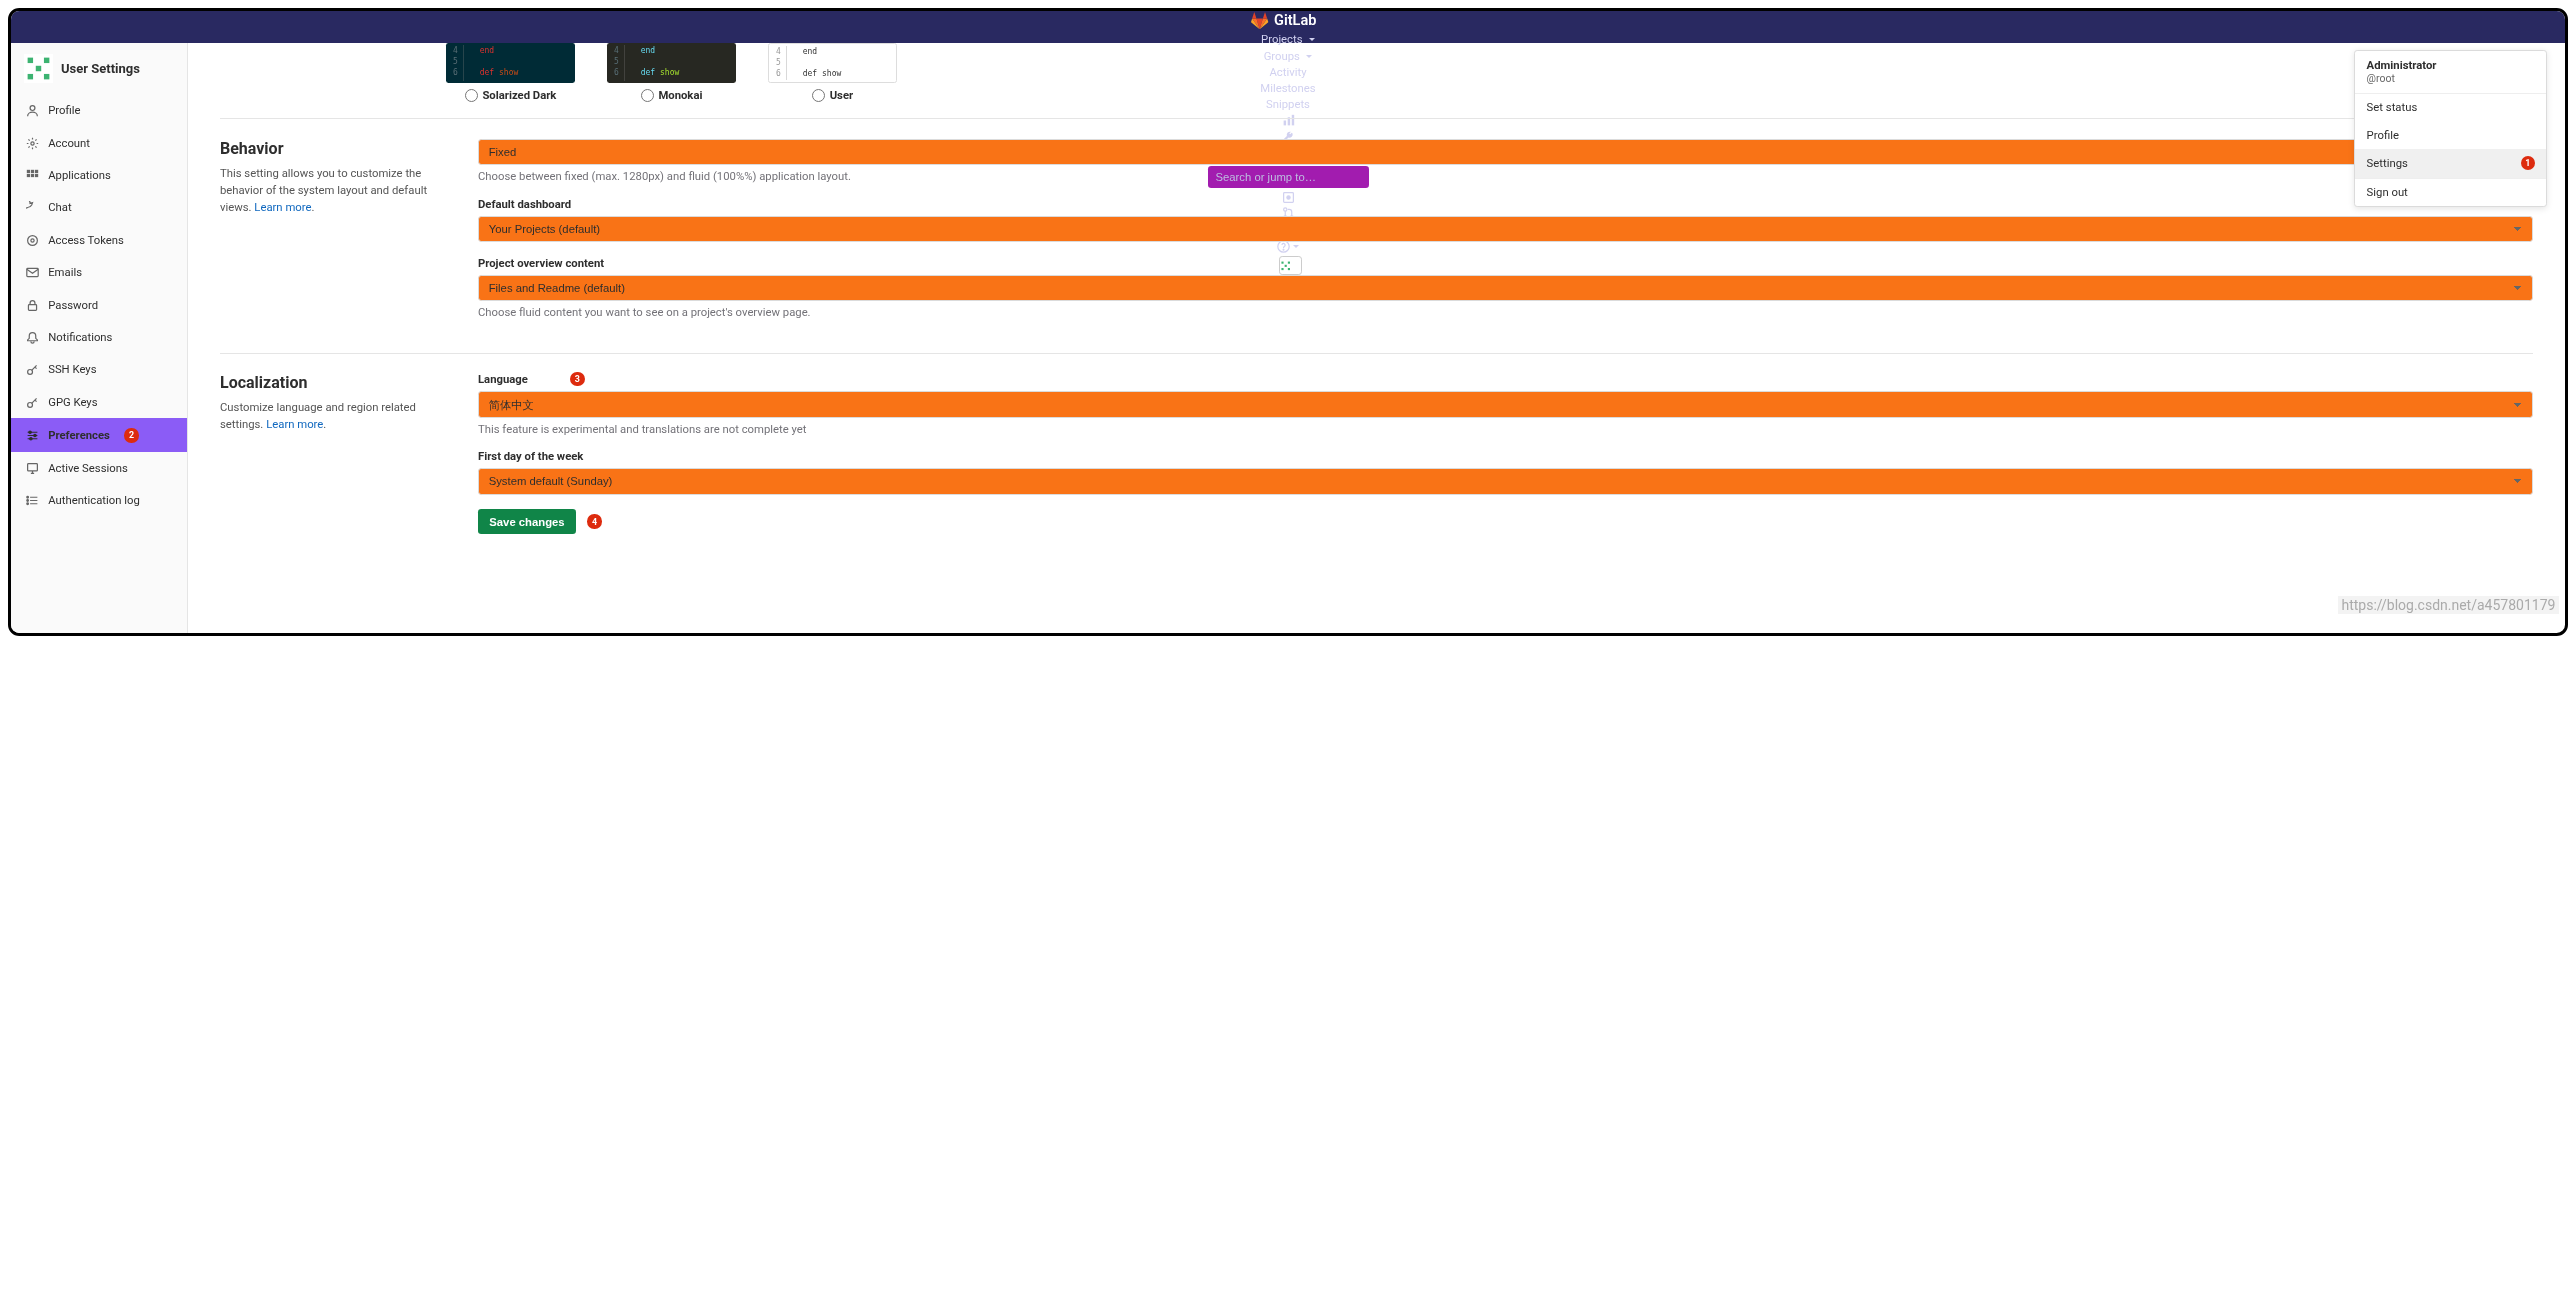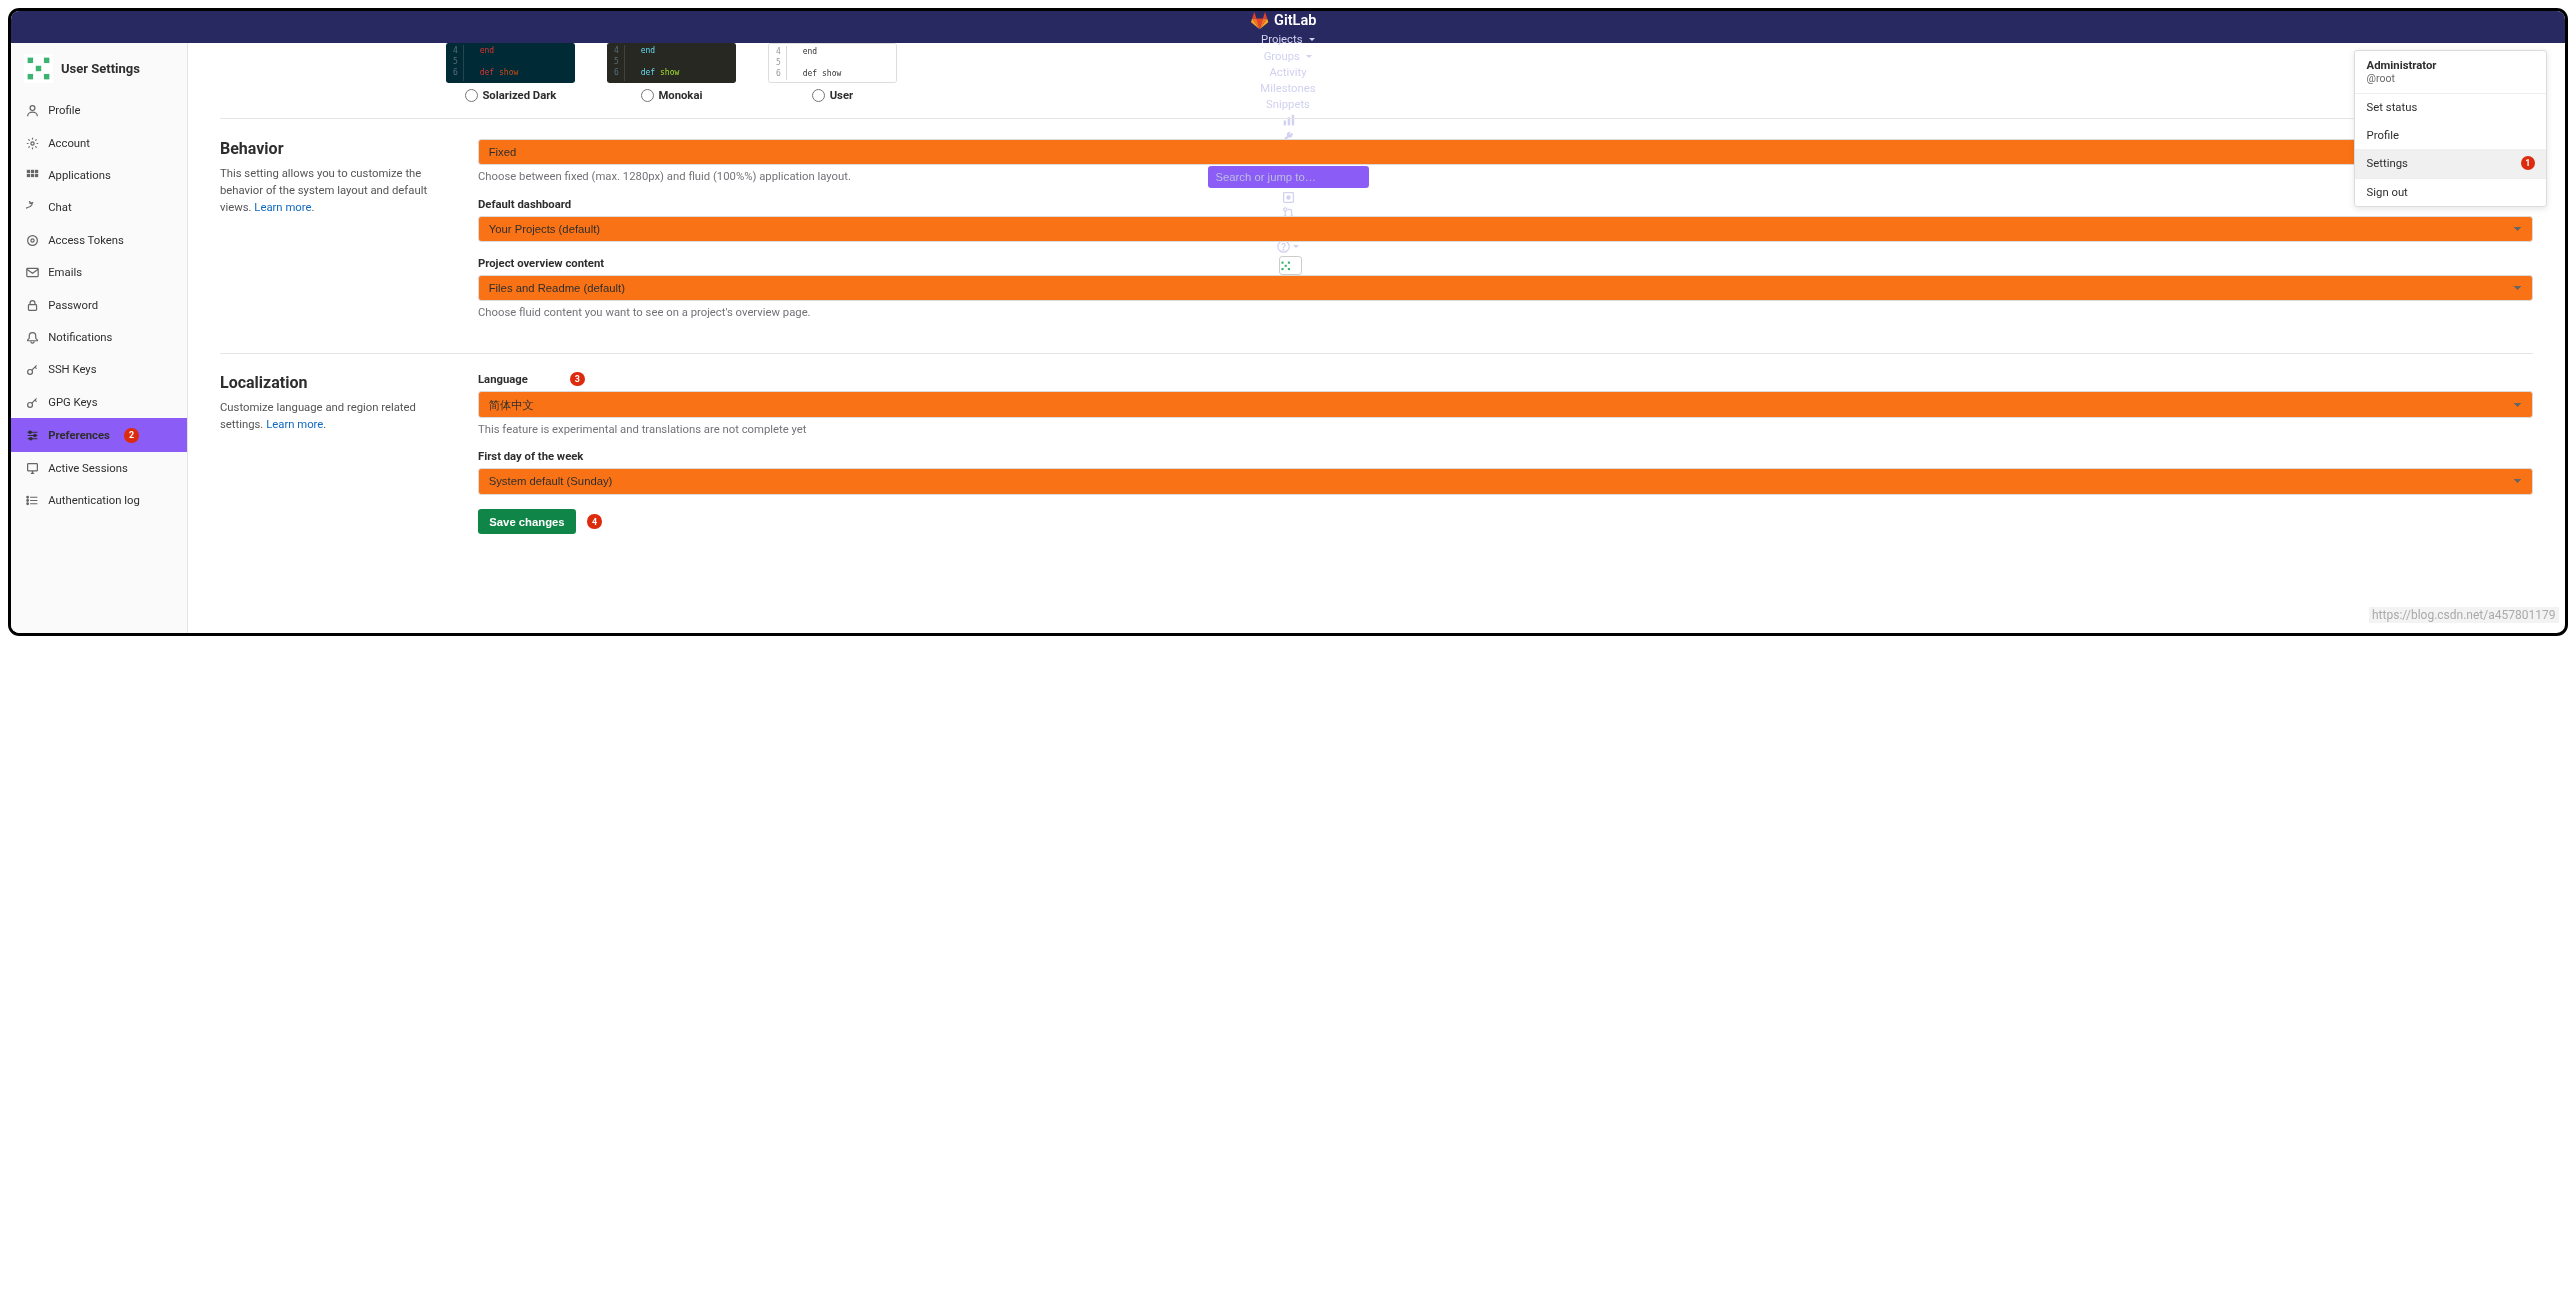--- a/index.html
+++ b/index.html
@@ -27,21 +27,21 @@
   align-items: center;
   padding: 0 13px;
   gap: 3.2px;
   flex-direction: column;
 }
 .gl-logo { display: flex; align-items: center; gap: 4.8px; font-weight: 600; font-size: 14.5px; margin-right: 9.7px; }
 .gl-logo svg { width: 19.3px; height: 19.3px; }
 .nav-link { color: #d1d1f0; padding: 0 8px; font-size: 11.3px; display: flex; align-items: center; gap: 3.2px; cursor: pointer; height: 32px; }
 .nav-spacer { flex: 1; }
 .nav-icon-btn { color: #d1d1f0; padding: 0 8px; cursor: pointer; display: flex; align-items: center; height: 32px; }
-.nav-search { background: #8b5cf6; border: none; border-radius: 3.2px; padding: 4.8px 8px; width: 161px; color: #fff; display: flex; align-items: center; gap: 6.4px; }
+.nav-search { background: #a21caf; border: none; border-radius: 3.2px; padding: 4.8px 8px; width: 161px; color: #fff; display: flex; align-items: center; gap: 6.4px; }
 .nav-search input { background: transparent; border: none; color: #fff; flex: 1; outline: none; font-size: 11.3px; }
 .nav-search input::placeholder { color: #bdbde0; }
 .nav-avatar { width: 22.6px; height: 22.6px; background: #fff; border-radius: 3.2px; display: flex; align-items: center; justify-content: center; margin-left: 4.8px; border: 0.8px solid #ccc; }
 .avatar-img { width: 17.7px; height: 17.7px; }
 .caret::after { content: ""; display: inline-block; border-top: 3.2px solid currentColor; border-left: 3.2px solid transparent; border-right: 3.2px solid transparent; margin-left: 3.2px; vertical-align: middle; }
 
 
 .body-wrap { display: flex; height: calc(100% - 32px); }
 .sidebar { width: 177px; border-right: 0.8px solid #e5e5e5; background: #fafafa; overflow-y: auto; }
 .sidebar-header { display: flex; align-items: center; gap: 8px; padding: 11.3px 13px; font-weight: 700; font-size: 13px; }
@@ -91,21 +91,21 @@
 .dd-header .dd-name { font-weight: 700; }
 .dd-header .dd-user { color: #666; font-size: 10.5px; }
 .dd-item { padding: 7.2px 11.3px; cursor: pointer; display: flex; align-items: center; justify-content: space-between; }
 .dd-item:hover, .dd-item.highlight { background: #f0f0f0; }
 .dd-divider { border-top: 0.8px solid #eee; }
 
 .annot { background: #dd2b0e; color: #fff; border-radius: 50%; width: 14.5px; height: 14.5px; font-size: 8.9px; display: inline-flex; align-items: center; justify-content: center; font-weight: 700; }
 .rel { position: relative; }
 .annot-float { position: absolute; }
 
-.watermark { position: absolute; bottom: 10px; right: 6.4px; font-size: 12px; color: #aaa; background: rgba(240,240,240,0.8); padding: 0.8px 3.2px; }
+.watermark { position: absolute; bottom: 19px; right: 6.4px; font-size: 14px; color: #aaa; background: rgba(240,240,240,0.8); padding: 0.8px 3.2px; }
 </style>
 </head>
 <body>
 
 <div class="frame">
 
   <div class="navbar">
     <div class="gl-logo">
       <svg viewBox="0 0 36 36">
           <path fill="#e24329" d="M18 34L24 14H12z"></path>

